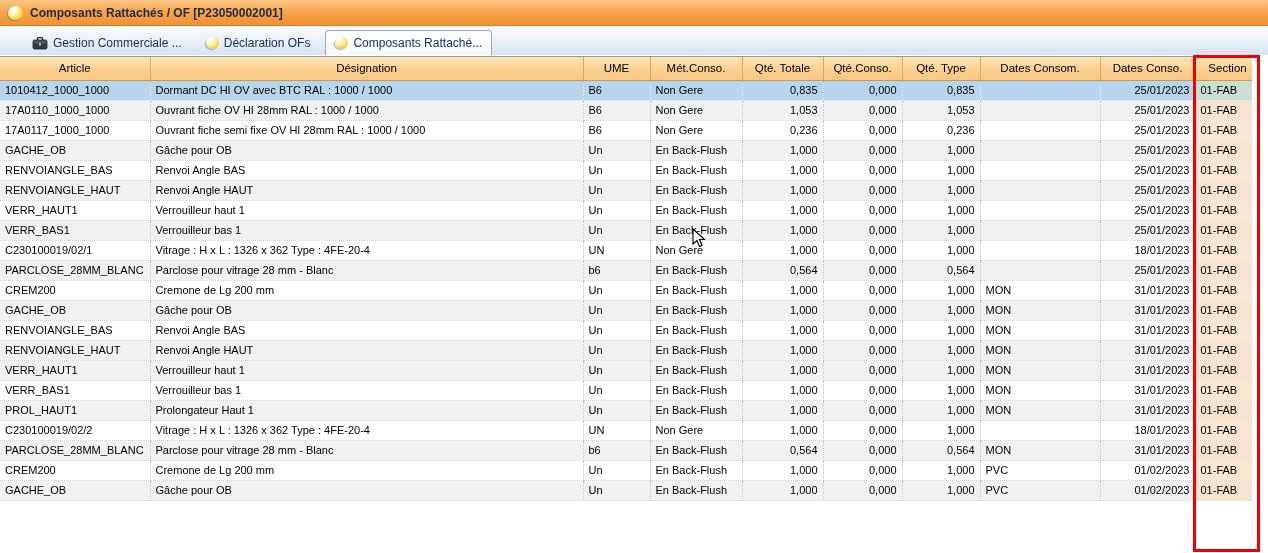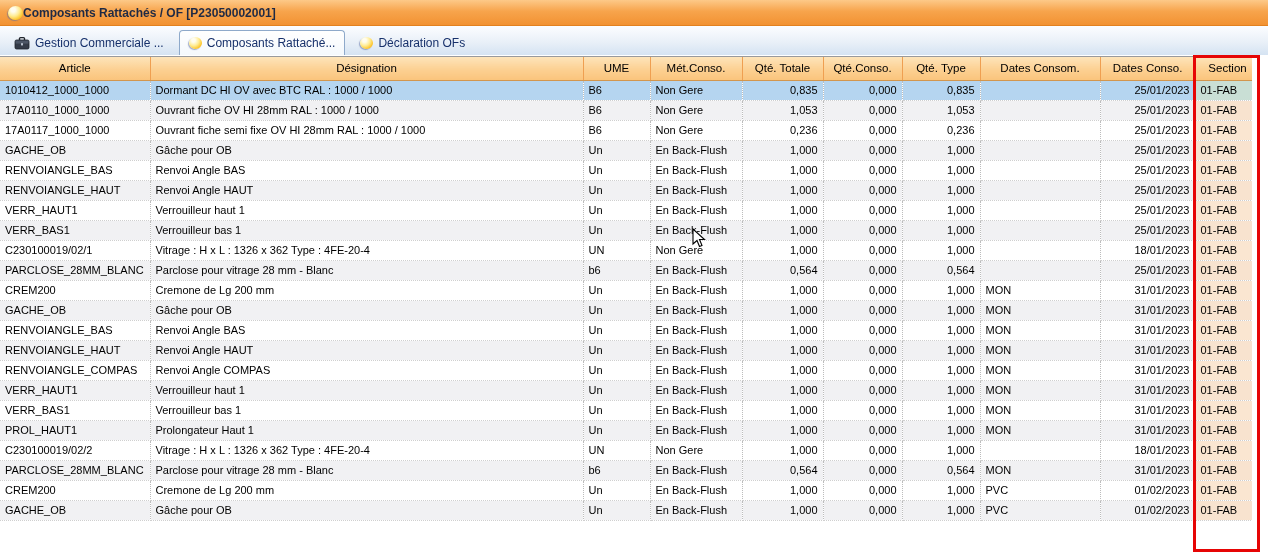--- a/index.html
+++ b/index.html
@@ -3,35 +3,35 @@
 <meta charset="utf-8">
 <style>
   * { box-sizing: border-box; margin: 0; padding: 0; }
   html,body { width:1268px; height:553px; }
   body { font-family: "Liberation Sans", sans-serif; background:#fff; }
 
   .window { position:relative; width:1268px; height:553px; overflow:hidden; background:#fff; }
 
   
   .titlebar {
-    height:26px; display:flex; align-items:center; padding:0 8px;
+    height:26px; display:flex; align-items:center; gap:7px; padding:0 8px;
     background:linear-gradient(#fdc988 0%, #f7a44c 45%, #f29232 100%);
     border-bottom:1px solid #e2811f;
     color:#1f2a44; font-size:12px; font-weight:bold;
   }
   .ball-icon {
     width:15px; height:14px; border-radius:50%;
     background:radial-gradient(circle at 35% 28%, #fffdf0 15%, #ffeC92 45%, #fdc62f 72%, #f2a116 100%);
     box-shadow:-1px 1px 1px rgba(85,105,160,.55);
     flex:0 0 auto;
   }
 
   
   .tabbar {
-    height:29px; display:flex; align-items:flex-end; padding-left:5px; gap:6px;
+    height:29px; display:flex; align-items:flex-end; padding-left:23px; gap:6px;
     background:linear-gradient(#fcfdff 0%, #e9f0f8 55%, #d5e3f2 100%);
   }
   .tab {
     height:25px; display:flex; align-items:center; gap:5px; padding:0 9px;
     font-size:12px; color:#17316b; white-space:nowrap; cursor:default;
   }
   .tab.active {
     background:linear-gradient(#ffffff, #f4f8fc);
     border:1px solid #8ea9ca; border-bottom:none;
     border-radius:4px 4px 0 0;
@@ -84,27 +84,27 @@
   <div class="tabbar">
     <div class="tab">
       <svg class="briefcase-icon" viewBox="0 0 16 14">
         <rect x="1" y="4" width="14" height="9" rx="1.5" fill="#343b48" stroke="#20242c" stroke-width="0.8"></rect>
         <path d="M5.5 4 V2.6 a1 1 0 0 1 1-1 h3 a1 1 0 0 1 1 1 V4" fill="none" stroke="#20242c" stroke-width="1.4"></path>
         <rect x="1.6" y="4.6" width="12.8" height="3" fill="#4d5666"></rect>
         <rect x="7" y="7" width="2" height="2.4" rx="0.4" fill="#b9c2cf"></rect>
       </svg>
       <span>Gestion Commerciale ...</span>
     </div>
+    <div class="tab">
+      <span class="ball-icon"></span>
+      <span>Déclaration OFs</span>
+    </div>
     <div class="tab active">
       <span class="ball-icon"></span>
       <span>Composants Rattaché...</span>
-    </div>
-    <div class="tab">
-      <span class="ball-icon"></span>
-      <span>Déclaration OFs</span>
     </div>
   </div>
 
   <div class="grid">
     <table>
       <colgroup>
         <col style="width:150px">
           <col style="width:433px">
           <col style="width:67px">
         <col style="width:92px">
@@ -291,32 +291,20 @@
       <td>Renvoi Angle HAUT</td>
       <td>Un</td>
       <td>En Back-Flush</td>
       <td class="num">1,000</td>
       <td class="num">0,000</td>
       <td class="num">1,000</td>
       <td>MON</td>
       <td class="date">31/01/2023</td>
       <td class="section">01-FAB</td>
     </tr>
-          <tr>
-      <td>RENVOIANGLE_COMPAS</td>
-      <td>Renvoi Angle COMPAS</td>
-      <td>Un</td>
-      <td>En Back-Flush</td>
-      <td class="num">1,000</td>
-      <td class="num">0,000</td>
-      <td class="num">1,000</td>
-      <td>MON</td>
-      <td class="date">31/01/2023</td>
-      <td class="section">01-FAB</td>
-    </tr>
           <tr class="even">
       <td>VERR_HAUT1</td>
       <td>Verrouilleur haut 1</td>
       <td>Un</td>
       <td>En Back-Flush</td>
       <td class="num">1,000</td>
       <td class="num">0,000</td>
       <td class="num">1,000</td>
       <td>MON</td>
       <td class="date">31/01/2023</td>

